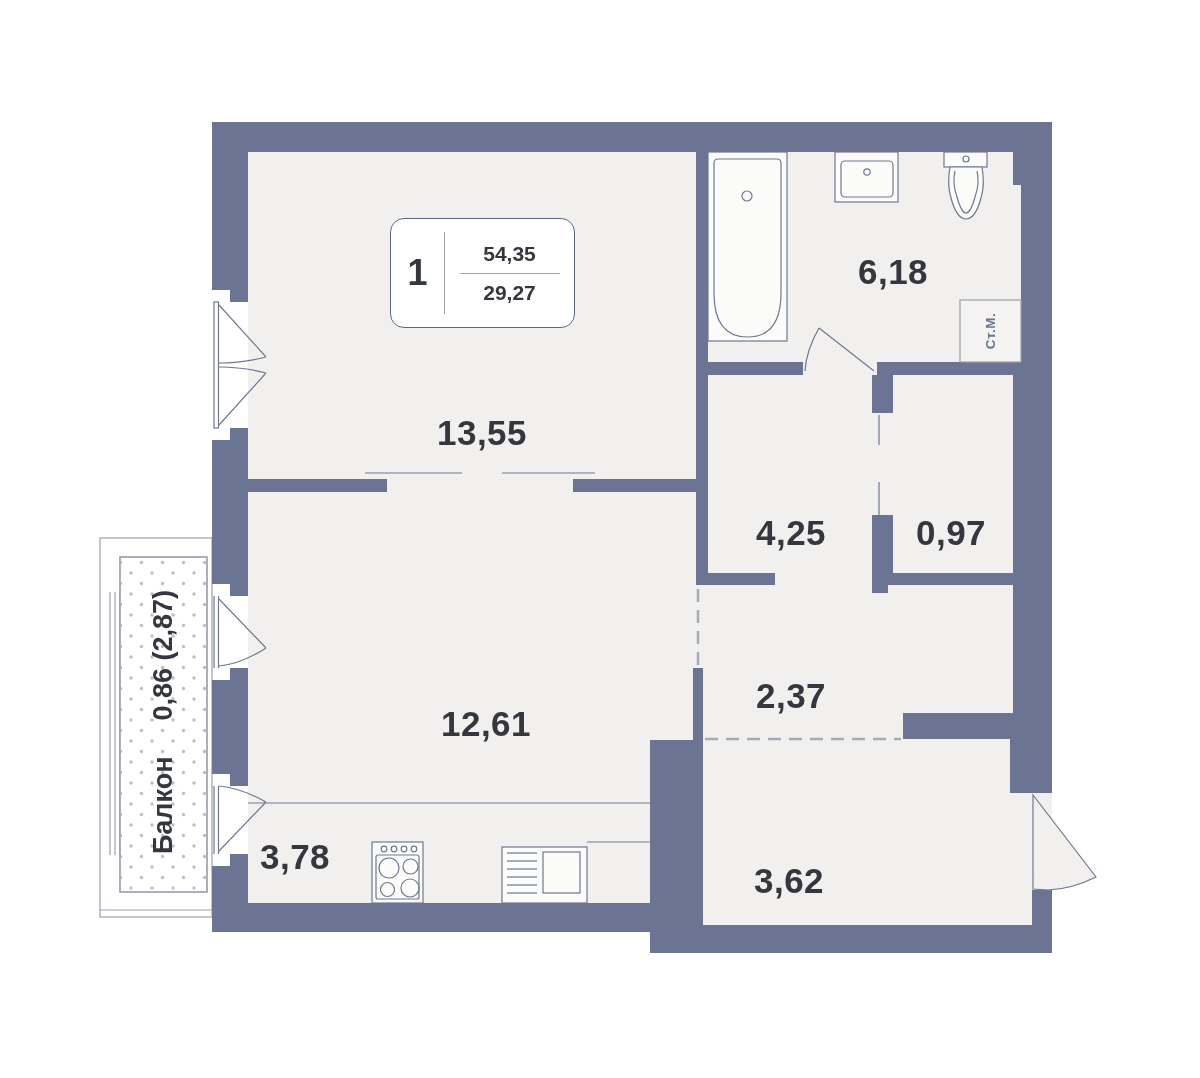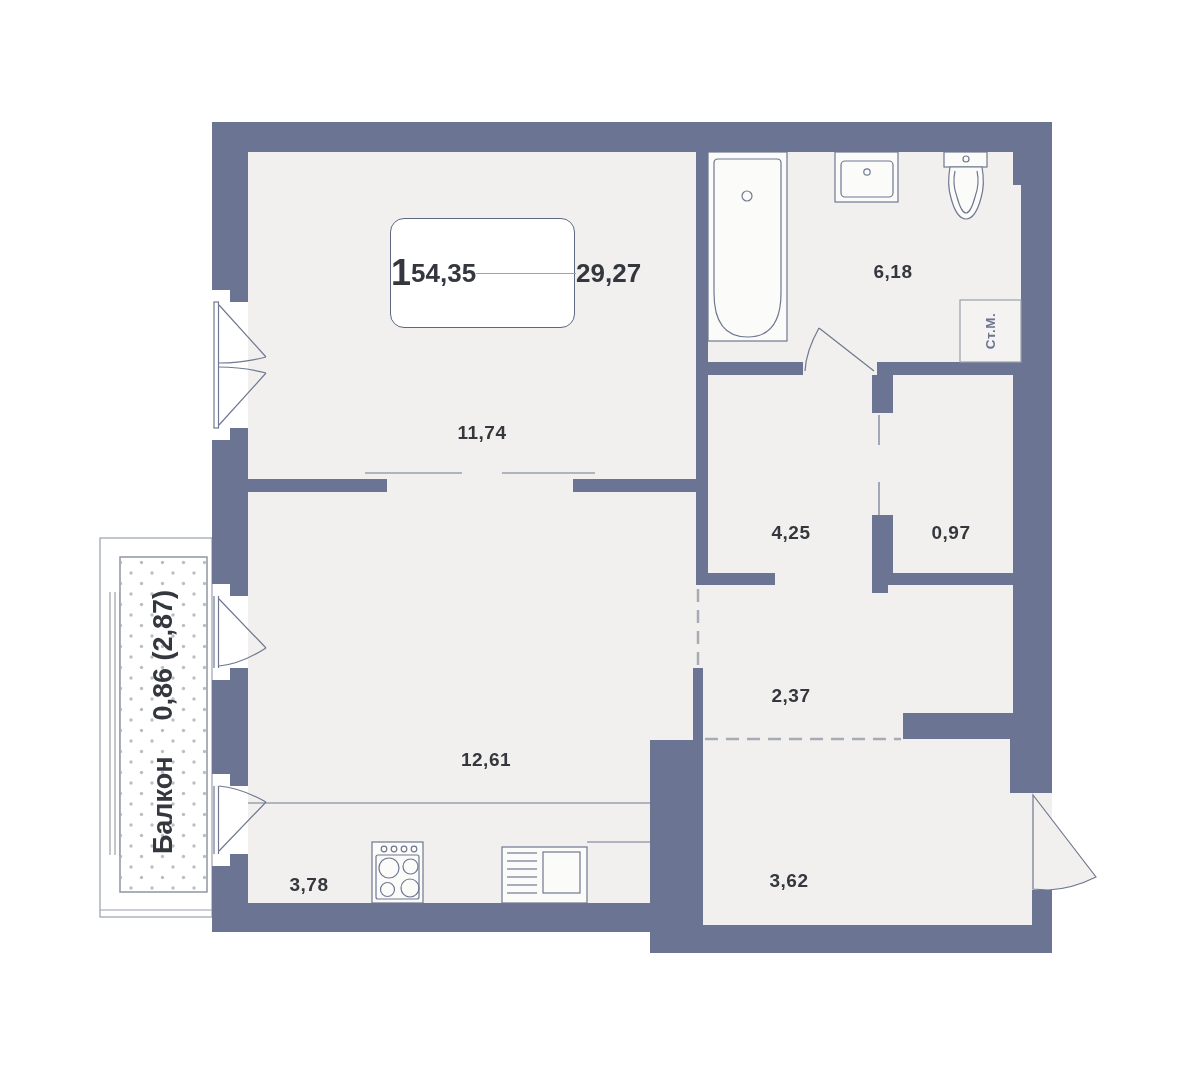--- a/index.html
+++ b/index.html
@@ -1,35 +1,35 @@
 <!DOCTYPE html>
 <html><head>
 <meta charset="utf-8">
 <style>
   html,body{margin:0;padding:0;background:#ffffff;}
   .stage{position:relative;width:1200px;height:1078px;background:#ffffff;overflow:hidden;
          font-family:"Liberation Sans", sans-serif;color:#34383e;}
   .stage svg{position:absolute;left:0;top:0;}
-  .lbl{position:absolute;transform:translate(-50%,-50%);font-size:19px;font-weight:600;
+  .lbl{position:absolute;transform:translate(-50%,-50%);font-size:35px;font-weight:600;
        letter-spacing:.5px;white-space:nowrap;}
   #lbl-bedroom {left:482px;top:433px;}
   #lbl-bathroom{left:893px;top:272px;}
   #lbl-wardrobe{left:791px;top:533px;}
   #lbl-closet  {left:951px;top:533px;}
   #lbl-hallway {left:791px;top:696px;}
-  #lbl-living  {left:486px;top:760px;}
-  #lbl-kitchen {left:309px;top:857px;margin-top:28px;}
+  #lbl-living  {left:486px;top:724px;}
+  #lbl-kitchen {left:295px;top:857px;}
   #lbl-entry   {left:789px;top:881px;}
   .unit-card{position:absolute;left:390px;top:218px;width:185px;height:110px;background:#fff;
        border:1.5px solid #5c6880;border-radius:14px;display:flex;align-items:stretch;box-sizing:border-box;}
   .card-left{width:53px;display:flex;align-items:center;justify-content:center;
        font-size:36px;font-weight:600;}
   .card-divider{width:1px;background:#9aa2af;margin:13px 0;}
-  .card-right{flex:1;display:flex;flex-direction:row;align-items:center;justify-content:center;
-       font-size:26px;font-weight:600;}
+  .card-right{flex:1;display:flex;flex-direction:column;align-items:center;justify-content:center;
+       font-size:21px;font-weight:600;}
   .card-frac{width:100px;height:1px;background:#9aa2af;margin:7px 0;}
   .balcony-label{position:absolute;left:163px;top:722px;width:380px;height:36px;
        transform:translate(-50%,-50%) rotate(-90deg);display:flex;align-items:center;justify-content:center;
        gap:36px;font-size:27px;font-weight:600;white-space:nowrap;}
   .stm-label{position:absolute;left:990px;top:331px;width:80px;height:20px;
        transform:translate(-50%,-50%) rotate(-90deg);display:flex;align-items:center;justify-content:center;
        font-size:13.5px;font-weight:600;letter-spacing:.5px;color:#6a7490;}
 </style>
 </head>
 <body>
@@ -172,21 +172,21 @@
 <div class="unit-card">
   <div class="card-left">1</div>
   <div class="card-divider"></div>
   <div class="card-right">
     <div>54,35</div>
     <div class="card-frac"></div>
     <div>29,27</div>
   </div>
 </div>
 
-<div class="lbl" id="lbl-bedroom">11,74</div>
+<div class="lbl" id="lbl-bedroom">13,55</div>
 <div class="lbl" id="lbl-bathroom">6,18</div>
 <div class="lbl" id="lbl-wardrobe">4,25</div>
 <div class="lbl" id="lbl-closet">0,97</div>
 <div class="lbl" id="lbl-hallway">2,37</div>
 <div class="lbl" id="lbl-living">12,61</div>
 <div class="lbl" id="lbl-kitchen">3,78</div>
 <div class="lbl" id="lbl-entry">3,62</div>
 
 <div class="balcony-label">
   <span>Балкон</span>

